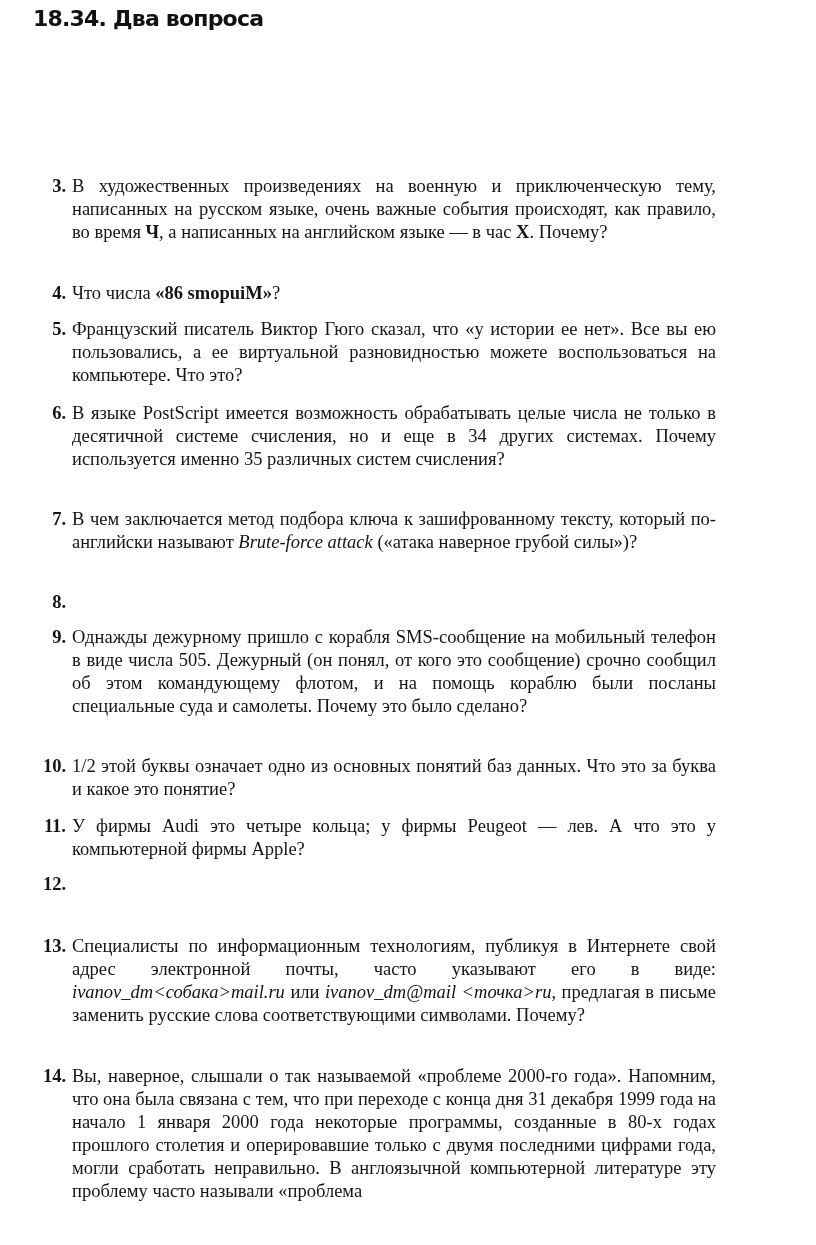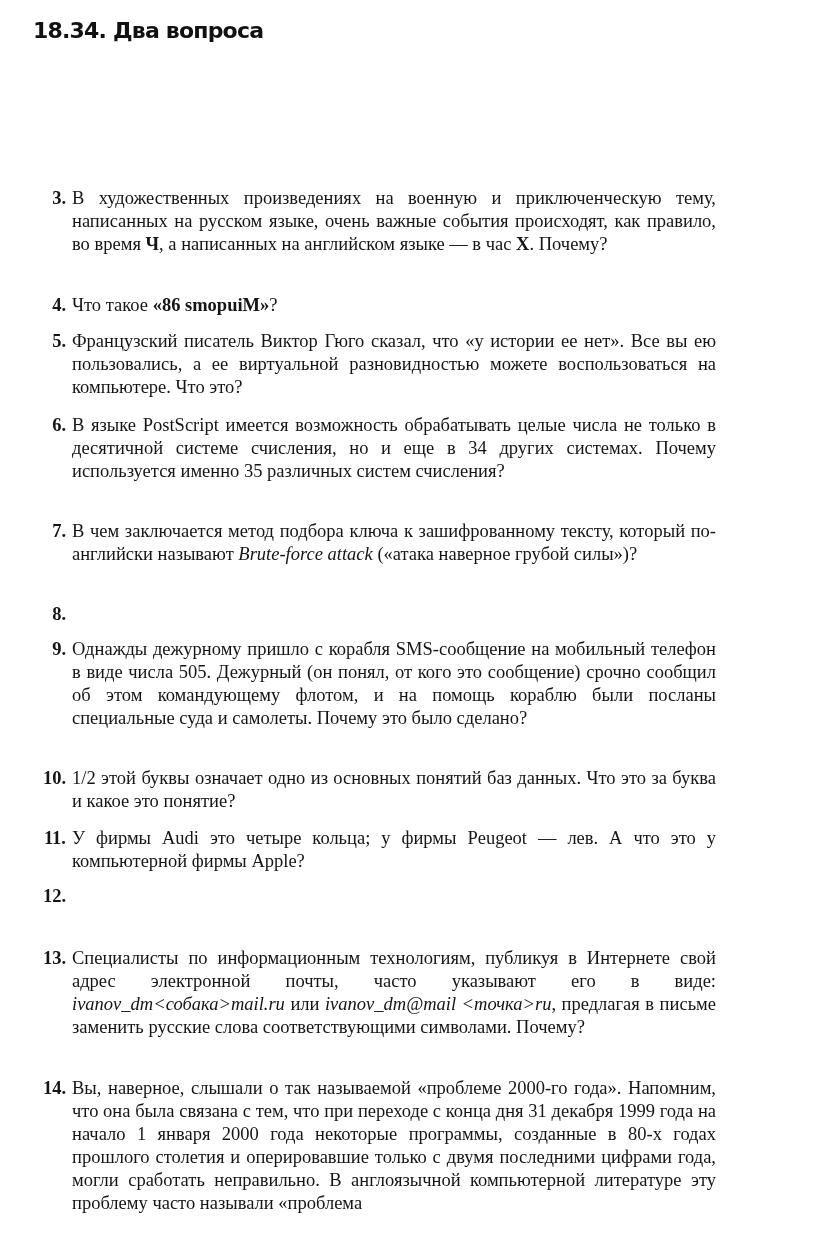--- a/index.html
+++ b/index.html
@@ -1,17 +1,17 @@
 <!DOCTYPE html>
 <html><head>
 <meta charset="utf-8">
 <style>
   html, body { margin:0; padding:0; background:#ffffff; }
   body { width:816px; height:1245px; position:relative; overflow:hidden; color:#151515; }
-  .page { position:absolute; left:0; top:12px; width:816px; height:923px; }
+  .page { position:absolute; left:0; top:0; width:816px; height:923px; }
   .title {
     position:absolute; left:33px; top:6px;
     font-family:"DejaVu Sans", sans-serif; font-weight:bold;
     font-size:22px; letter-spacing:-0.8px; color:#111;
   }
   .intro {
     position:absolute; left:33px; top:47px; width:690px;
     font-family:"Liberation Serif", serif; font-size:18.5px; line-height:23px;
     text-align:left;
   }
@@ -29,21 +29,21 @@
   .i { font-style:italic; }
 </style>
 </head>
 <body>
 
 <div class="page">
   <div class="title">18.34. Два вопроса</div>
 
   <div class="items">
     <div class="item" style="top:175px"><span class="num">3.</span><span class="body"><span>В художественных произведениях на военную и приключенческую тему, написанных на русском языке, очень важные события происходят, как правило, во время </span><span class="b">Ч</span><span>, а написанных на английском языке — в час </span><span class="b">X</span><span>. Почему?</span></span></div>
-    <div class="item" style="top:282px"><span class="num">4.</span><span class="body"><span>Что такое </span><span class="b">«86 smopuiM»</span><span>?</span></span></div>
+    <div class="item" style="top:282px"><span class="num">4.</span><span class="body"><span>Что числа </span><span class="b">«86 smopuiM»</span><span>?</span></span></div>
     <div class="item" style="top:318px"><span class="num">5.</span><span class="body"><span>Французский писатель Виктор Гюго сказал, что «у истории ее нет». Все вы ею пользовались, а ее виртуальной разновидностью можете воспользоваться на компьютере. Что это?</span></span></div>
     <div class="item" style="top:402px"><span class="num">6.</span><span class="body"><span>В языке PostScript имеется возможность обрабатывать целые числа не только в десятичной системе счисления, но и еще в 34 других системах. Почему используется именно 35 различных систем счисления?</span></span></div>
     <div class="item" style="top:508px"><span class="num">7.</span><span class="body"><span>В чем заключается метод подбора ключа к зашифрованному тексту, который по-английски называют </span><span class="i">Brute-force attack</span><span> («атака наверное грубой силы»)?</span></span></div>
     <div class="item" style="top:591px"><span class="num">8.</span></div>
     <div class="item" style="top:626px"><span class="num">9.</span><span class="body"><span>Однажды дежурному пришло с корабля SMS-сообщение на мобильный телефон в виде числа 505. Дежурный (он понял, от кого это сообщение) срочно сообщил об этом командующему флотом, и на помощь кораблю были посланы специальные суда и самолеты. Почему это было сделано?</span></span></div>
     <div class="item" style="top:755px"><span class="num">10.</span><span class="body"><span>1/2 этой буквы означает одно из основных понятий баз данных. Что это за буква и какое это понятие?</span></span></div>
     <div class="item" style="top:815px"><span class="num">11.</span><span class="body"><span>У фирмы Audi это четыре кольца; у фирмы Peugeot — лев. А что это у компьютерной фирмы Apple?</span></span></div>
     <div class="item" style="top:873px"><span class="num">12.</span></div>
     <div class="item" style="top:935px"><span class="num">13.</span><span class="body"><span>Специалисты по информационным технологиям, публикуя в Интернете свой адрес электронной почты, часто указывают его в виде: </span><span class="i">ivanov_dm&lt;собака&gt;mail.ru</span><span> или </span><span class="i">ivanov_dm@mail &lt;точка&gt;ru</span><span>, предлагая в письме заменить русские слова соответствующими символами. Почему?</span></span></div>
     <div class="item" style="top:1065px"><span class="num">14.</span><span class="body"><span>Вы, наверное, слышали о так называемой «проблеме 2000-го года». Напомним, что она была связана с тем, что при переходе с конца дня 31 декабря 1999 года на начало 1 января 2000 года некоторые программы, созданные в 80-х годах прошлого столетия и оперировавшие только с двумя последними цифрами года, могли сработать неправильно. В англоязычной компьютерной литературе эту проблему часто называли «проблема</span></span></div>

